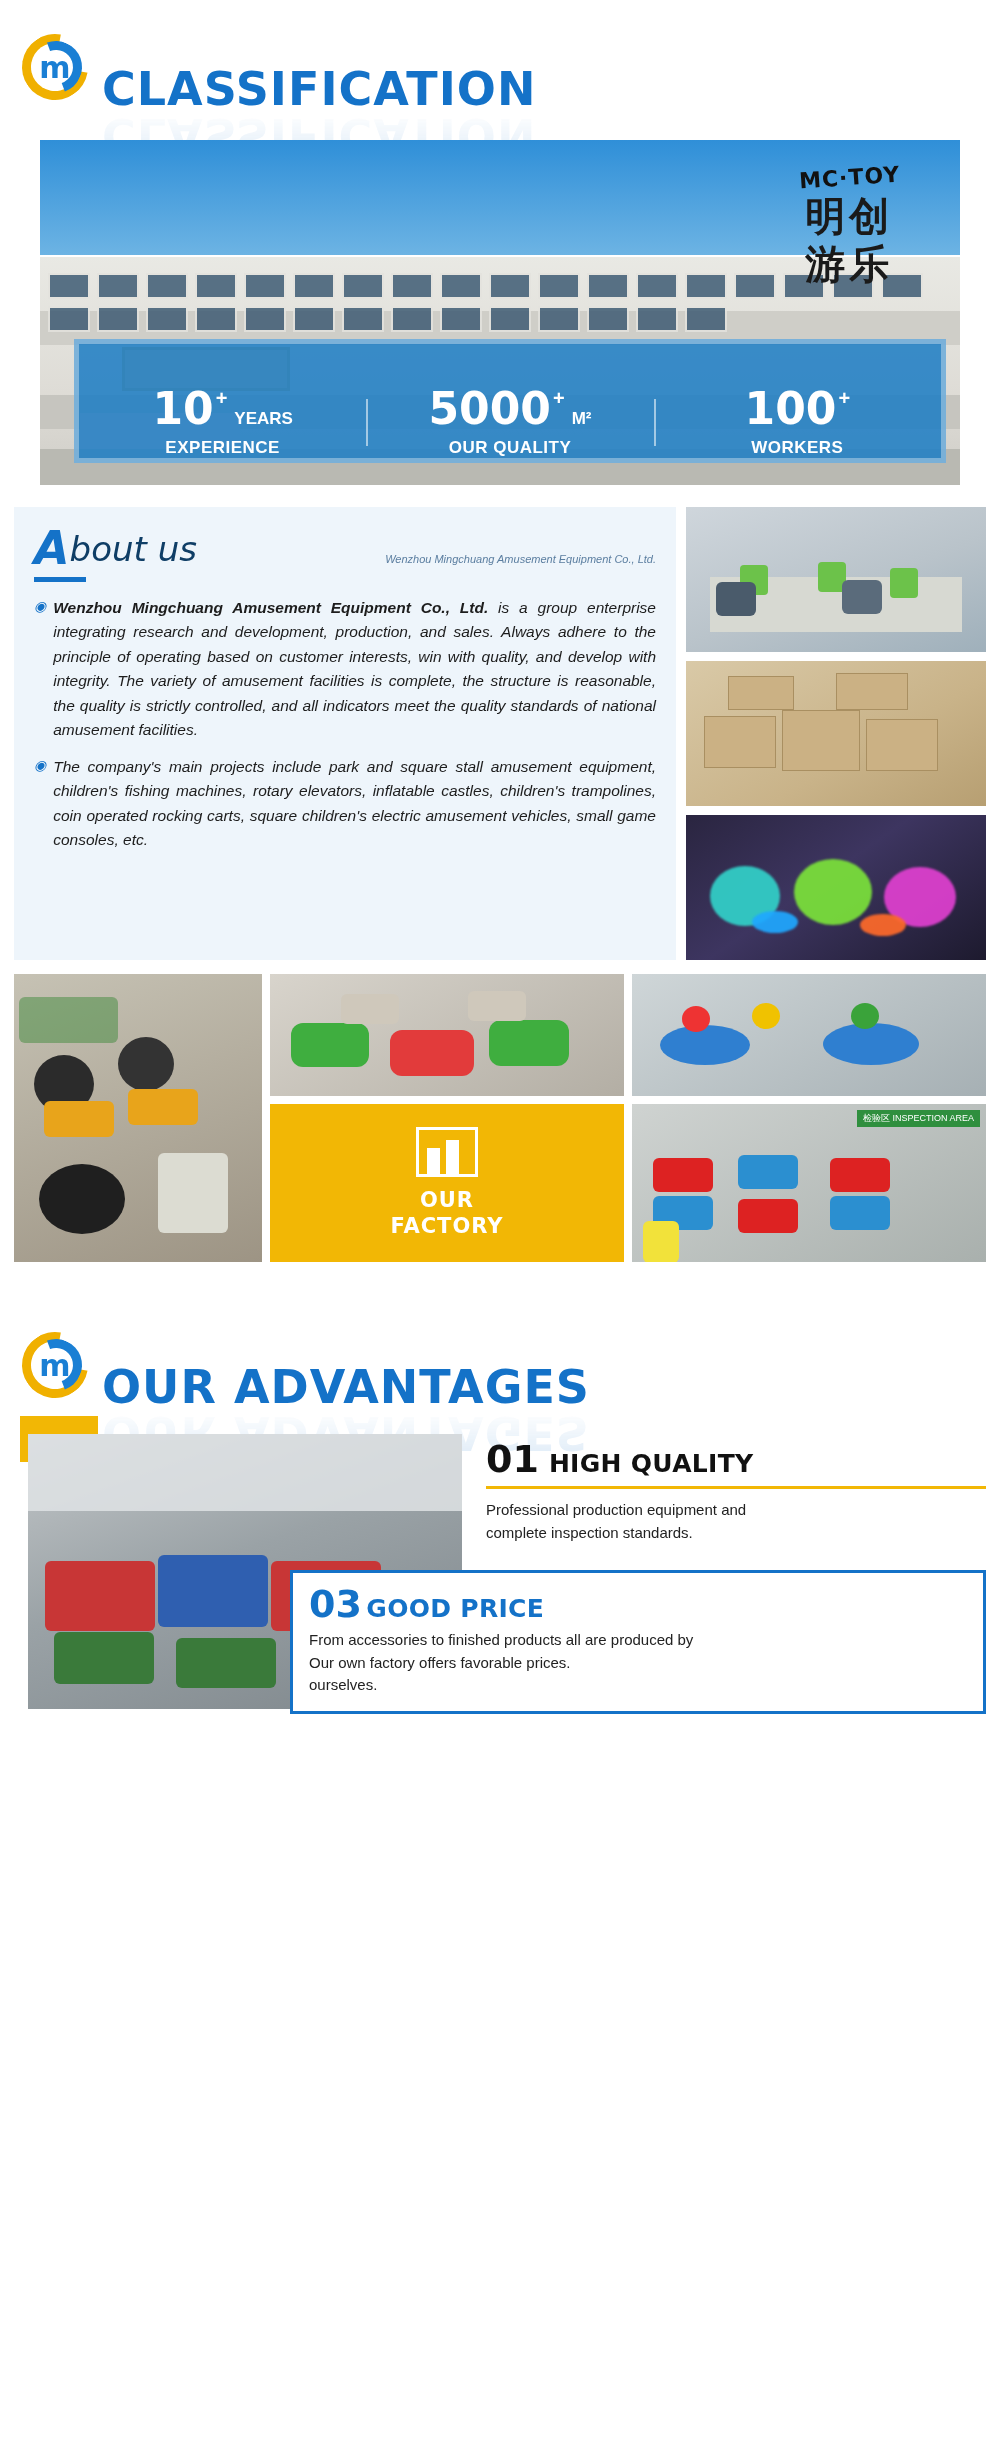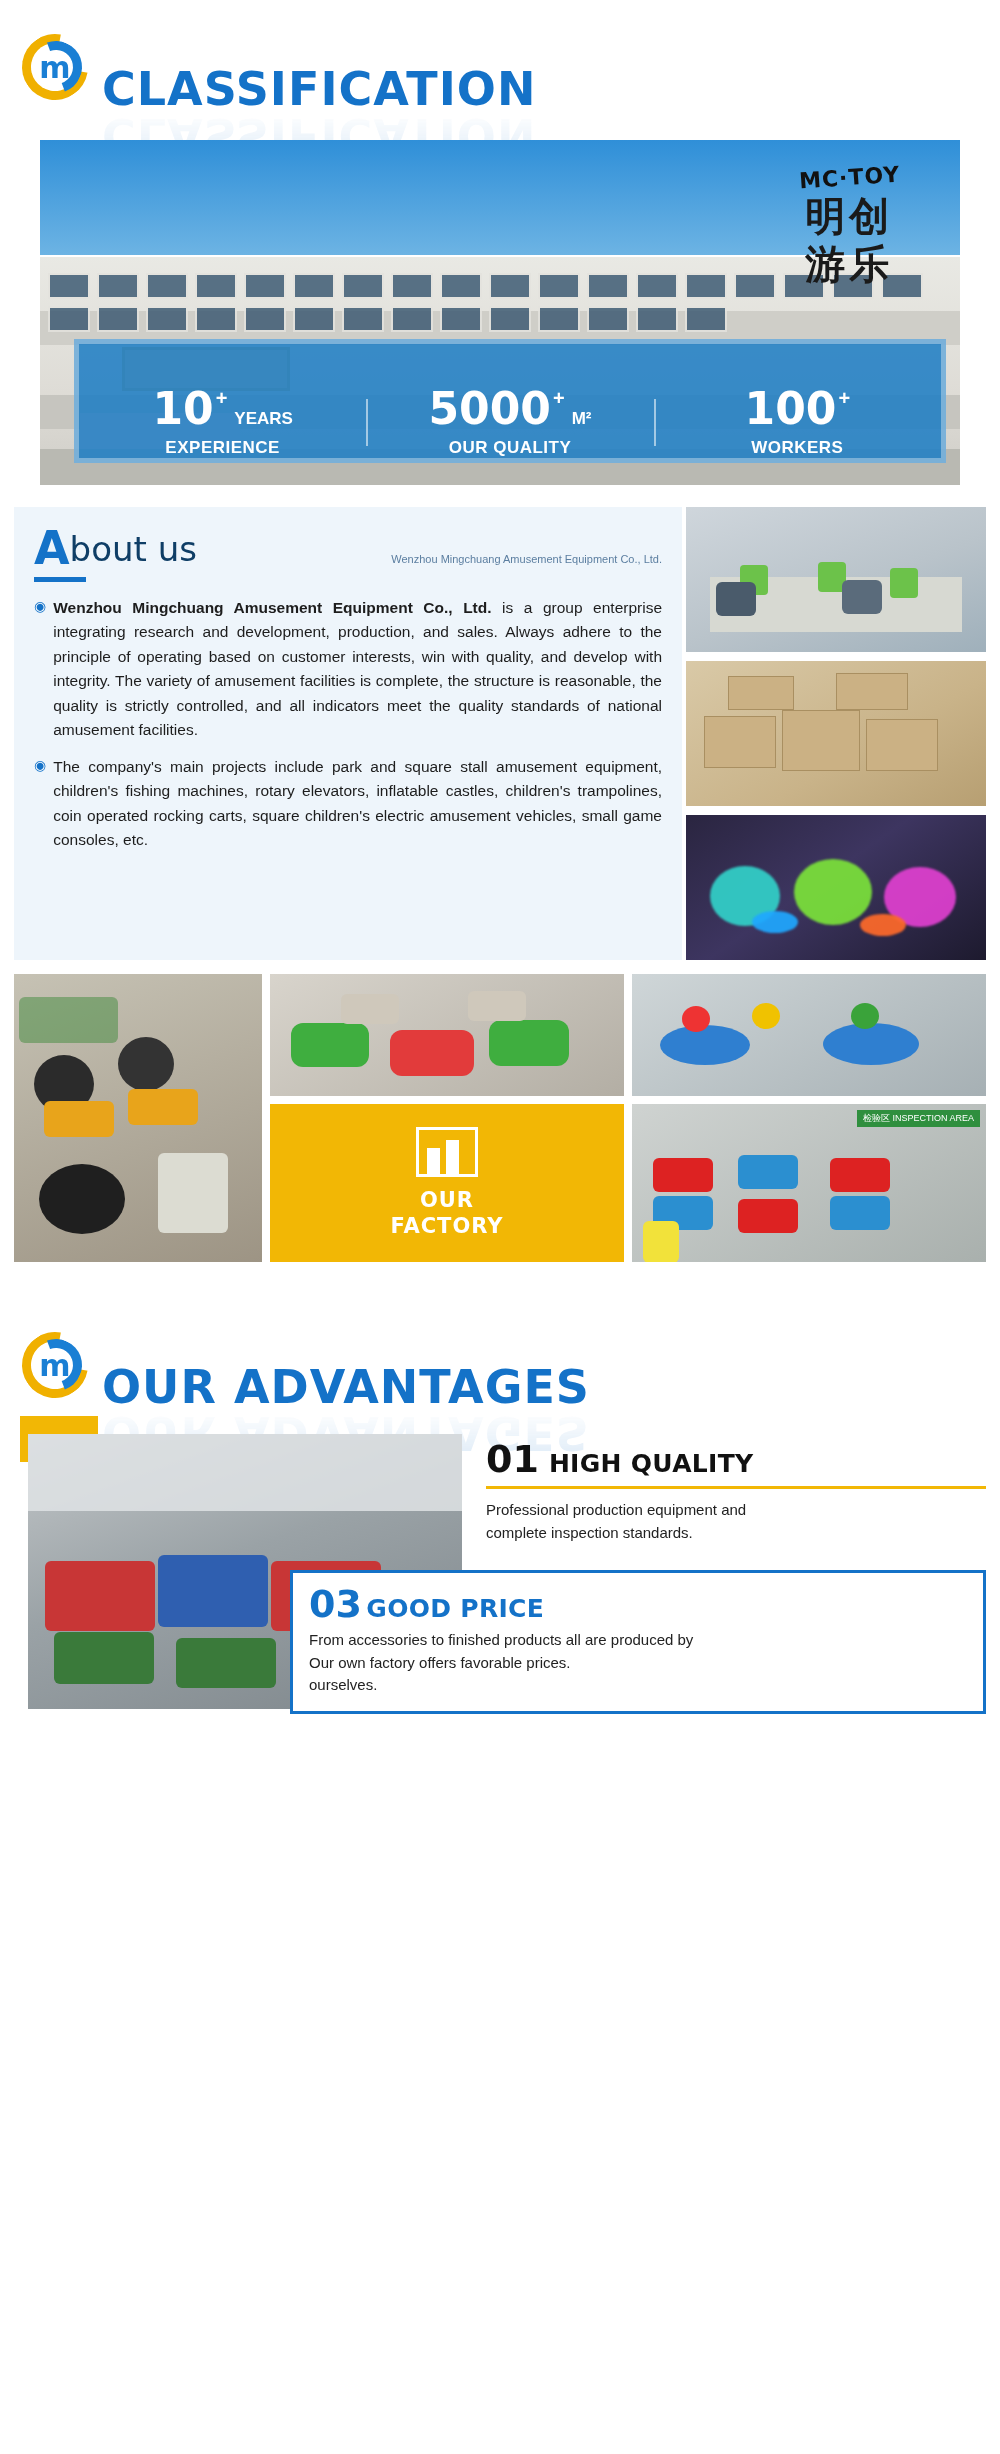--- a/index.html
+++ b/index.html
@@ -165,21 +165,22 @@
     line-height: 1;
   }
   .stat .sup { font-size: 20px; font-weight: bold; margin-left: 2px; align-self: flex-start; }
   .stat .unit { font-size: 17px; font-weight: bold; margin-left: 7px; }
   .stat .cap { font-size: 17px; font-weight: bold; letter-spacing: .5px; margin-top: 7px; }
 
   
   .about-wrap {
     margin: 22px 14px 0 14px;
     display: flex;
-    gap: 4px;
+    gap: 10px;
+    font-style: italic;
   }
   .about-card {
     flex: 1 1 auto;
     width: 660px;
     background: #eef5fb;
     padding: 18px 20px 20px 20px;
   }
   .about-title-row { display: flex; align-items: flex-end; gap: 8px; }
   .about-title {
     font-size: 34px;

